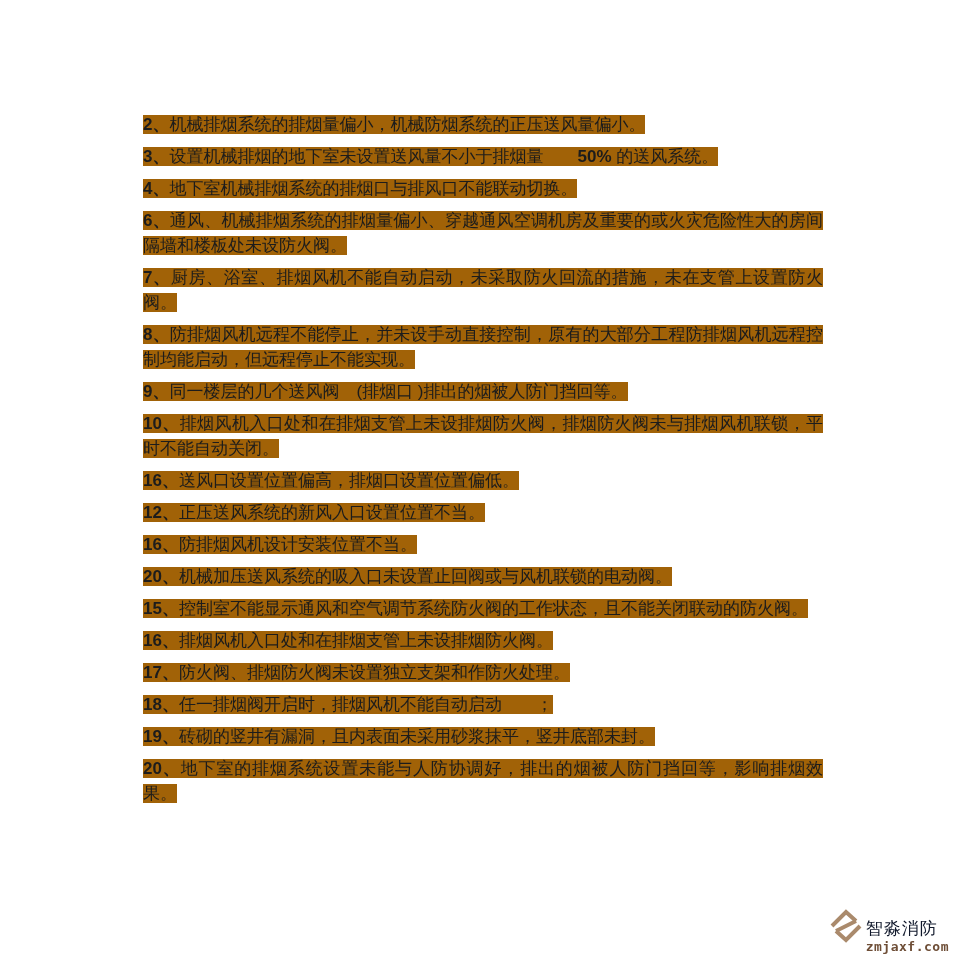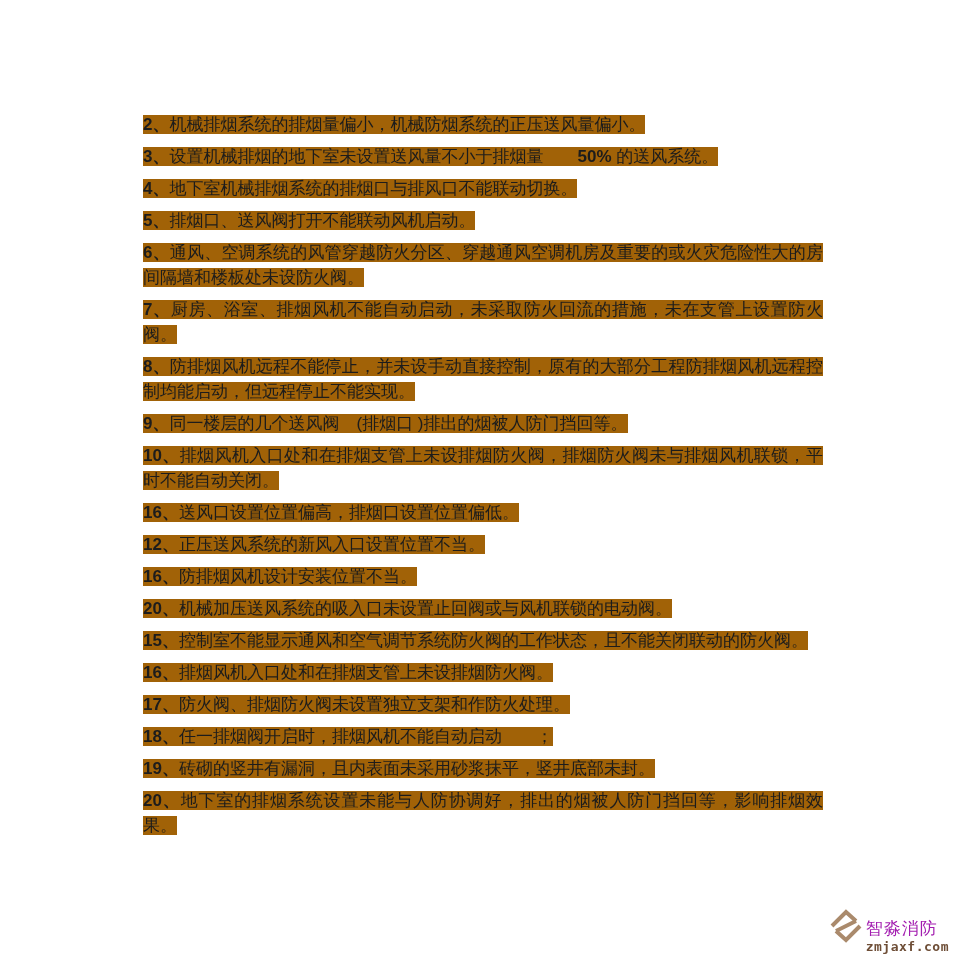--- a/index.html
+++ b/index.html
@@ -56,22 +56,21 @@
     letter-spacing: 0.5px;
   }
 </style>
 </head>
 <body>
 
 <main class="doc" id="list-container">
     <p class="item"><span class="run"><span class="num">2、</span><span>机械排烟系统的排烟量偏小，机械防烟系统的正压送风量偏小。</span></span></p>
     <p class="item"><span class="run"><span class="num">3、</span><span>设置机械排烟的地下室未设置送风量不小于排烟量　　</span><span class="seg-bold">50%</span><span> 的送风系统。</span></span></p>
     <p class="item"><span class="run"><span class="num">4、</span><span>地下室机械排烟系统的排烟口与排风口不能联动切换。</span></span></p>
-    <p class="item"><span class="run"><span class="num">5、</span><span>排烟口、送风阀打开不能联动风机启动。</span></span></p>
-    <p class="item"><span class="run"><span class="num">6、</span><span>通风、空调系统的风管穿越防火分区、穿越通风空调机房及重要的或火灾危险性大的房间隔墙和楼板处未设防火阀。</span></span></p>
+    <p class="item"><span class="run"><span class="num">6、</span><span>通风、机械排烟系统的排烟量偏小、穿越通风空调机房及重要的或火灾危险性大的房间隔墙和楼板处未设防火阀。</span></span></p>
     <p class="item"><span class="run"><span class="num">7、</span><span>厨房、浴室、排烟风机不能自动启动，未采取防火回流的措施，未在支管上设置防火阀。</span></span></p>
     <p class="item"><span class="run"><span class="num">8、</span><span>防排烟风机远程不能停止，并未设手动直接控制，原有的大部分工程防排烟风机远程控制均能启动，但远程停止不能实现。</span></span></p>
     <p class="item"><span class="run"><span class="num">9、</span><span>同一楼层的几个送风阀　(排烟口 )排出的烟被人防门挡回等。</span></span></p>
     <p class="item"><span class="run"><span class="num">10、</span><span>排烟风机入口处和在排烟支管上未设排烟防火阀，排烟防火阀未与排烟风机联锁，平时不能自动关闭。</span></span></p>
     <p class="item"><span class="run"><span class="num">16、</span><span>送风口设置位置偏高，排烟口设置位置偏低。</span></span></p>
     <p class="item"><span class="run"><span class="num">12、</span><span>正压送风系统的新风入口设置位置不当。</span></span></p>
     <p class="item"><span class="run"><span class="num">16、</span><span>防排烟风机设计安装位置不当。</span></span></p>
     <p class="item"><span class="run"><span class="num">20、</span><span>机械加压送风系统的吸入口未设置止回阀或与风机联锁的电动阀。</span></span></p>
     <p class="item"><span class="run"><span class="num">15、</span><span>控制室不能显示通风和空气调节系统防火阀的工作状态，且不能关闭联动的防火阀。</span></span></p>
     <p class="item"><span class="run"><span class="num">16、</span><span>排烟风机入口处和在排烟支管上未设排烟防火阀。</span></span></p>
@@ -85,16 +84,16 @@
   <span>
     <svg class="wm-logo" viewBox="0 0 34 38" xmlns="http://www.w3.org/2000/svg">
       <g fill="none" stroke="#aa8a6c" stroke-width="4" stroke-linecap="butt">
         <path d="M3 19 L17 5 L27 14"></path>
         <path d="M31 19 L17 33 L7 24"></path>
         <path d="M7 24 L27 14"></path>
       </g>
     </svg>
   </span>
   <div class="wm-text">
-    <span class="wm-brand" style="color: #a21caf; margin-top: 22px;">智淼消防</span>
+    <span class="wm-brand" style="color: #0f172a; margin-top: 22px;">智淼消防</span>
     <span class="wm-domain" style="color: rgb(110, 78, 55);">zmjaxf.com</span>
   </div>
 </div>
 
 </body></html>

